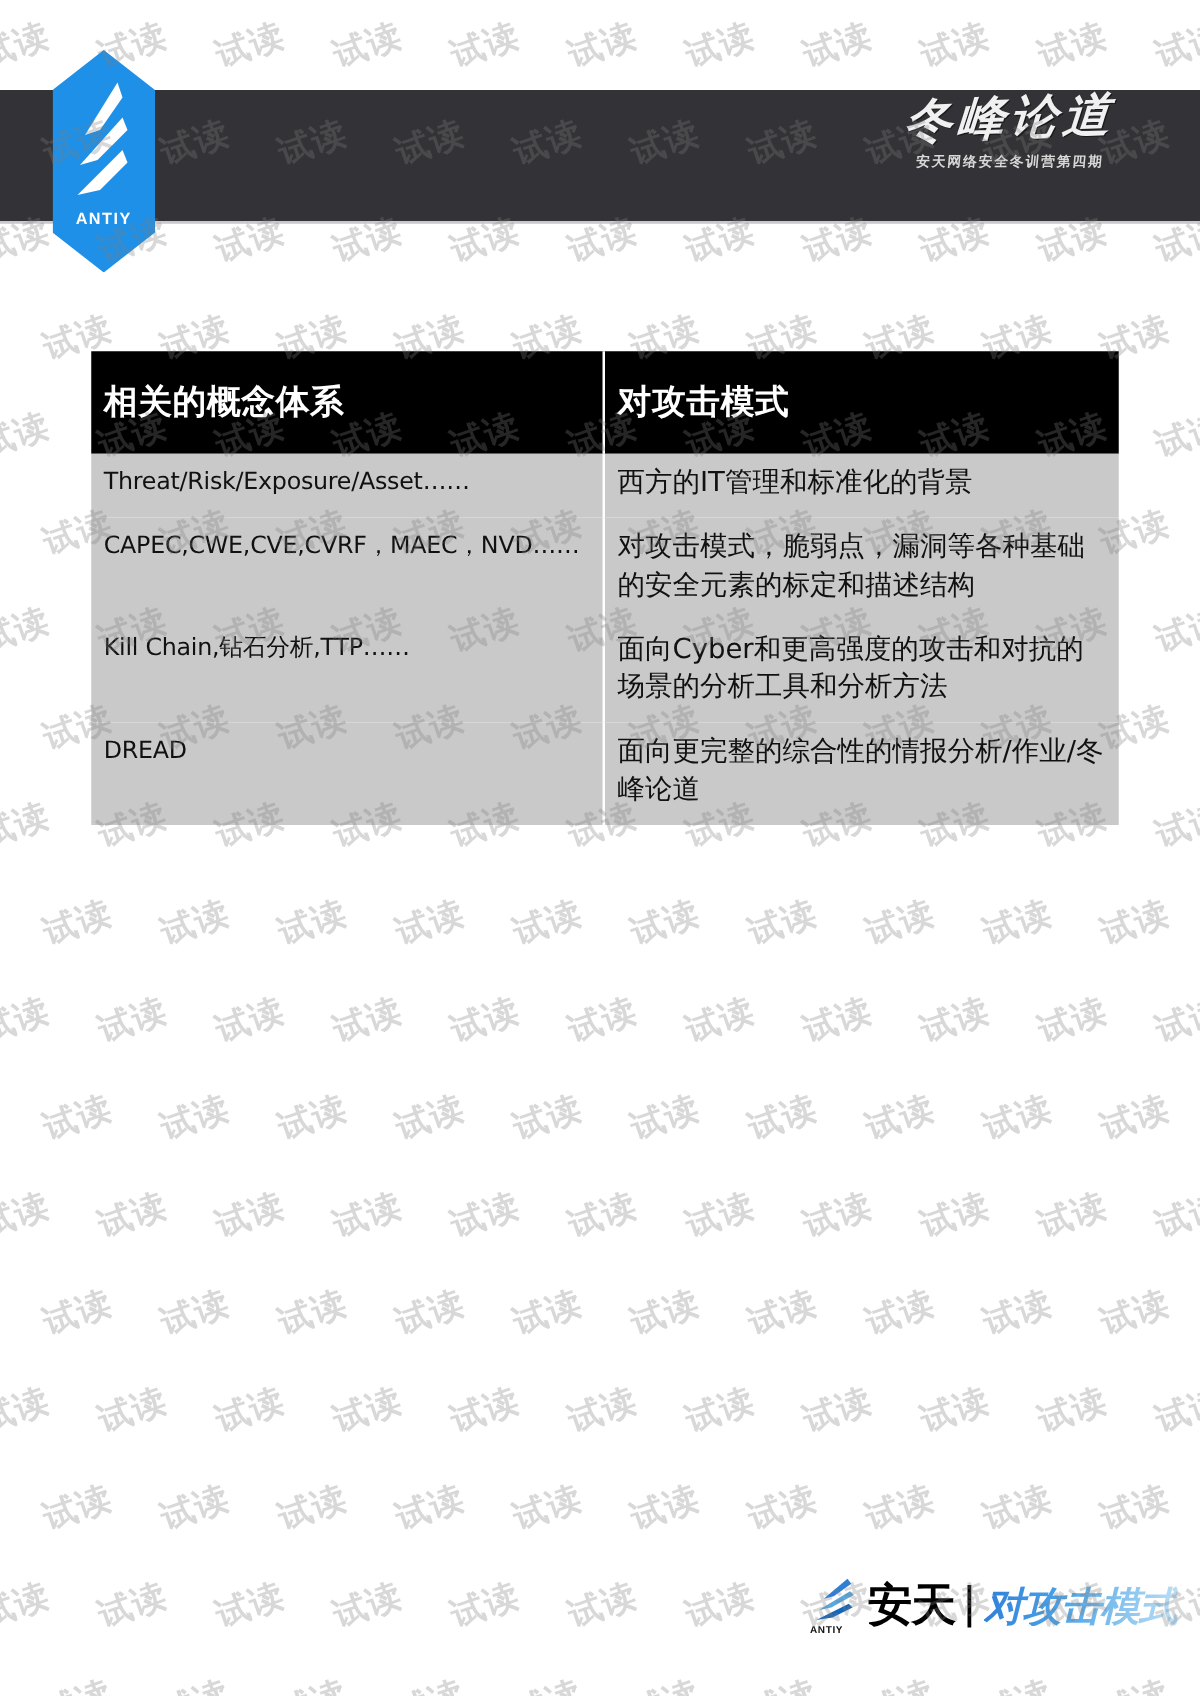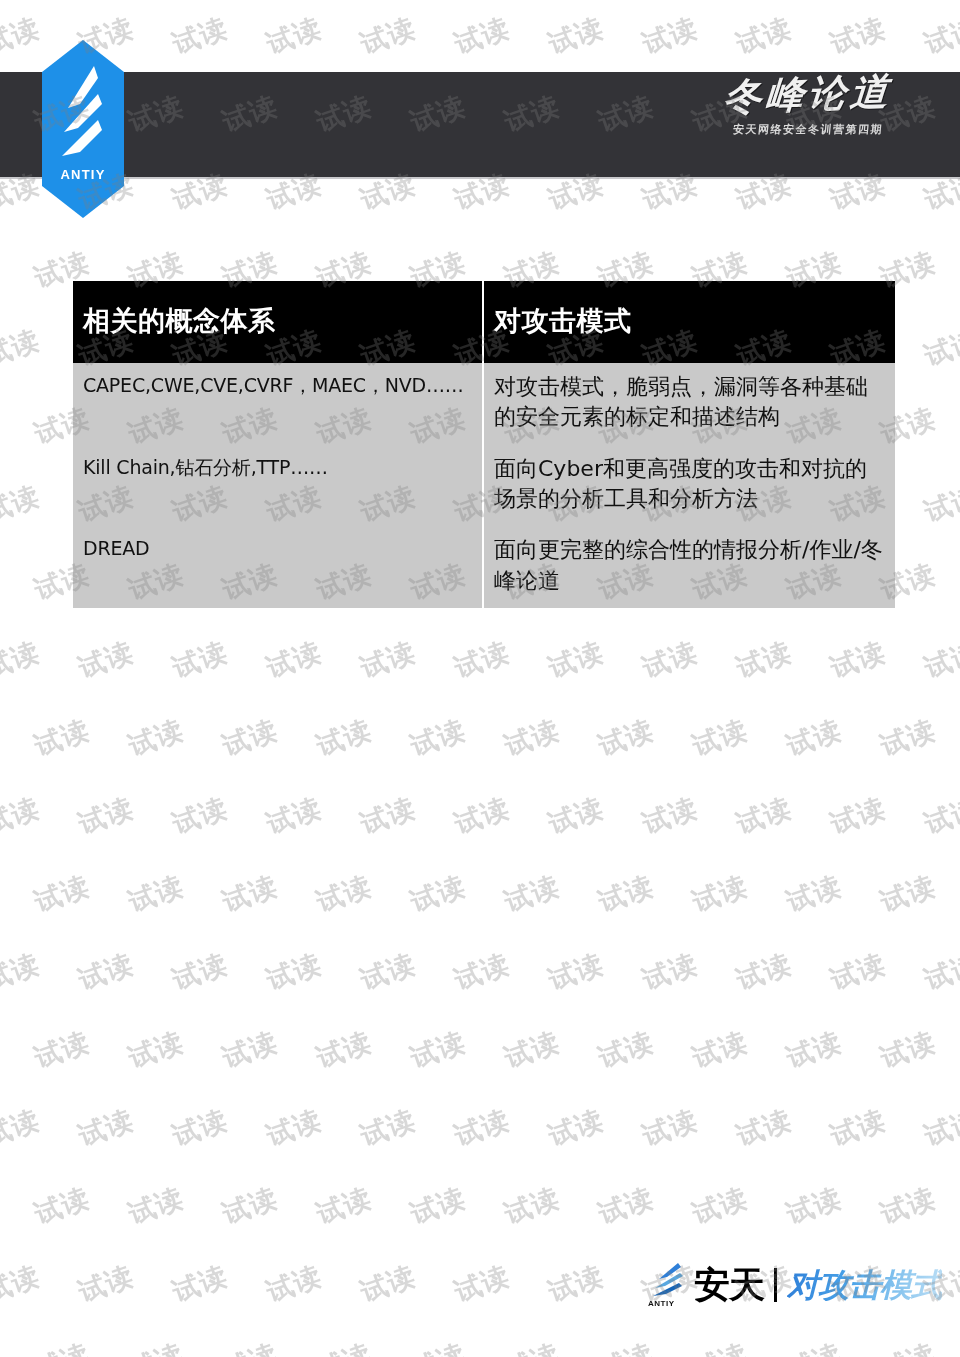--- a/index.html
+++ b/index.html
@@ -263,20 +263,24 @@
       <col class="c1">
       <col class="c2">
     </colgroup>
     <thead>
       <tr>
         <th>相关的概念体系</th>
         <th class="col-sep">对攻击模式</th>
       </tr>
     </thead>
     <tbody>
+      <tr class="shade-a">
+        <td class="left-cell">Threat/Risk/Exposure/Asset……</td>
+        <td class="right-cell">西方的IT管理和标准化的背景</td>
+      </tr>
       <tr class="shade-a">
         <td class="left-cell">CAPEC,CWE,CVE,CVRF，MAEC，NVD……</td>
         <td class="right-cell">对攻击模式，脆弱点，漏洞等各种基础的安全元素的标定和描述结构</td>
       </tr>
       <tr class="shade-a">
         <td class="left-cell">Kill Chain,钻石分析,TTP……</td>
         <td class="right-cell">面向Cyber和更高强度的攻击和对抗的场景的分析工具和分析方法</td>
       </tr>
       <tr class="shade-a">
         <td class="left-cell">DREAD</td>

